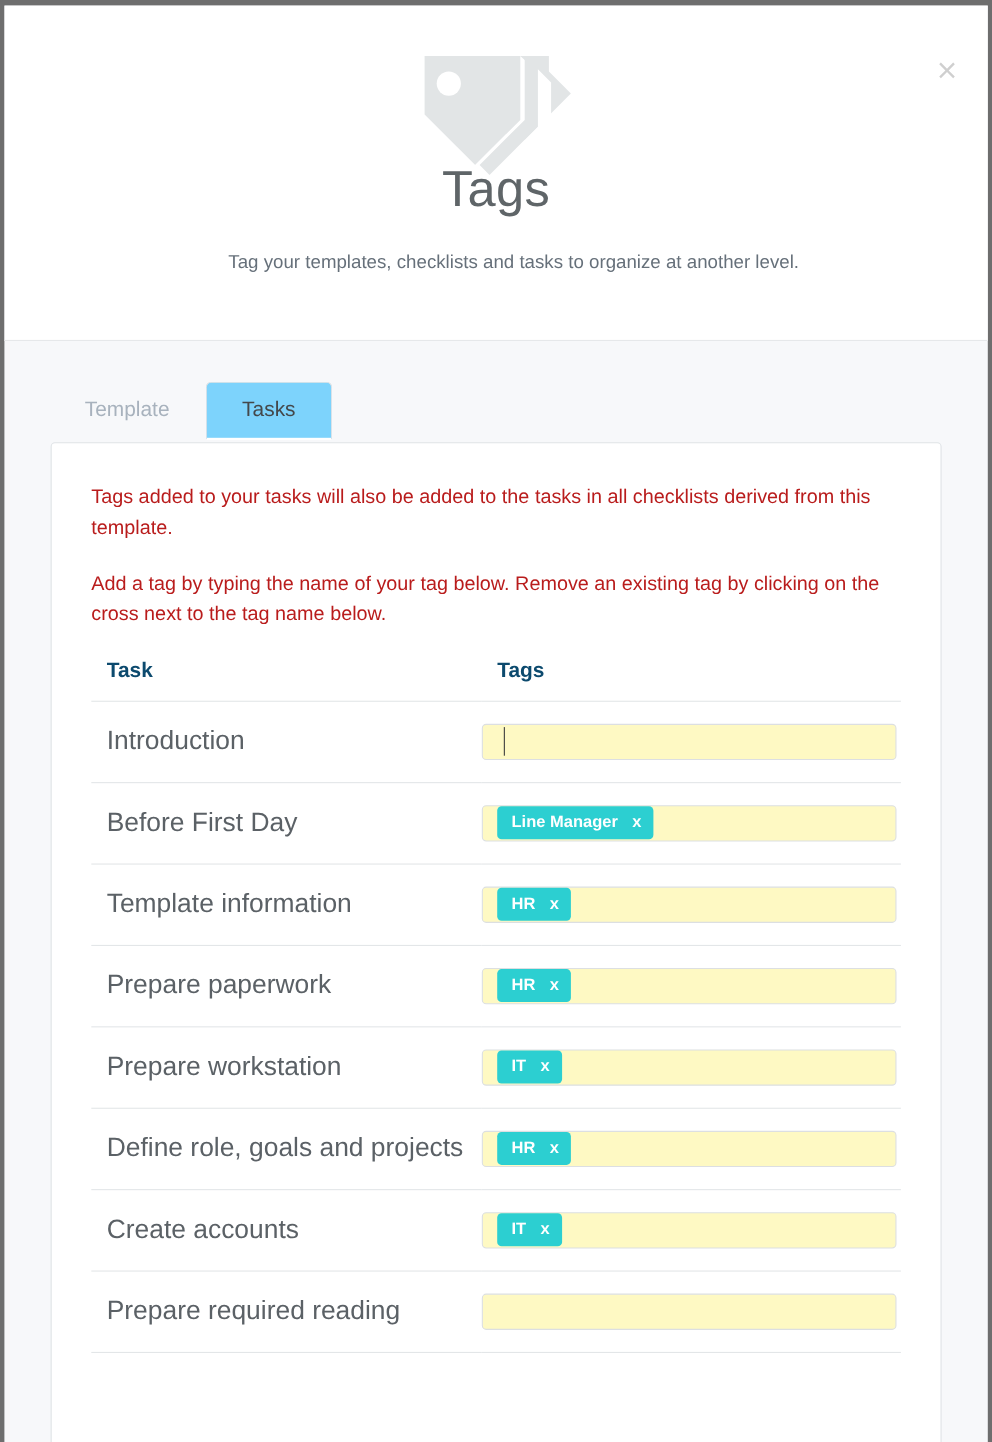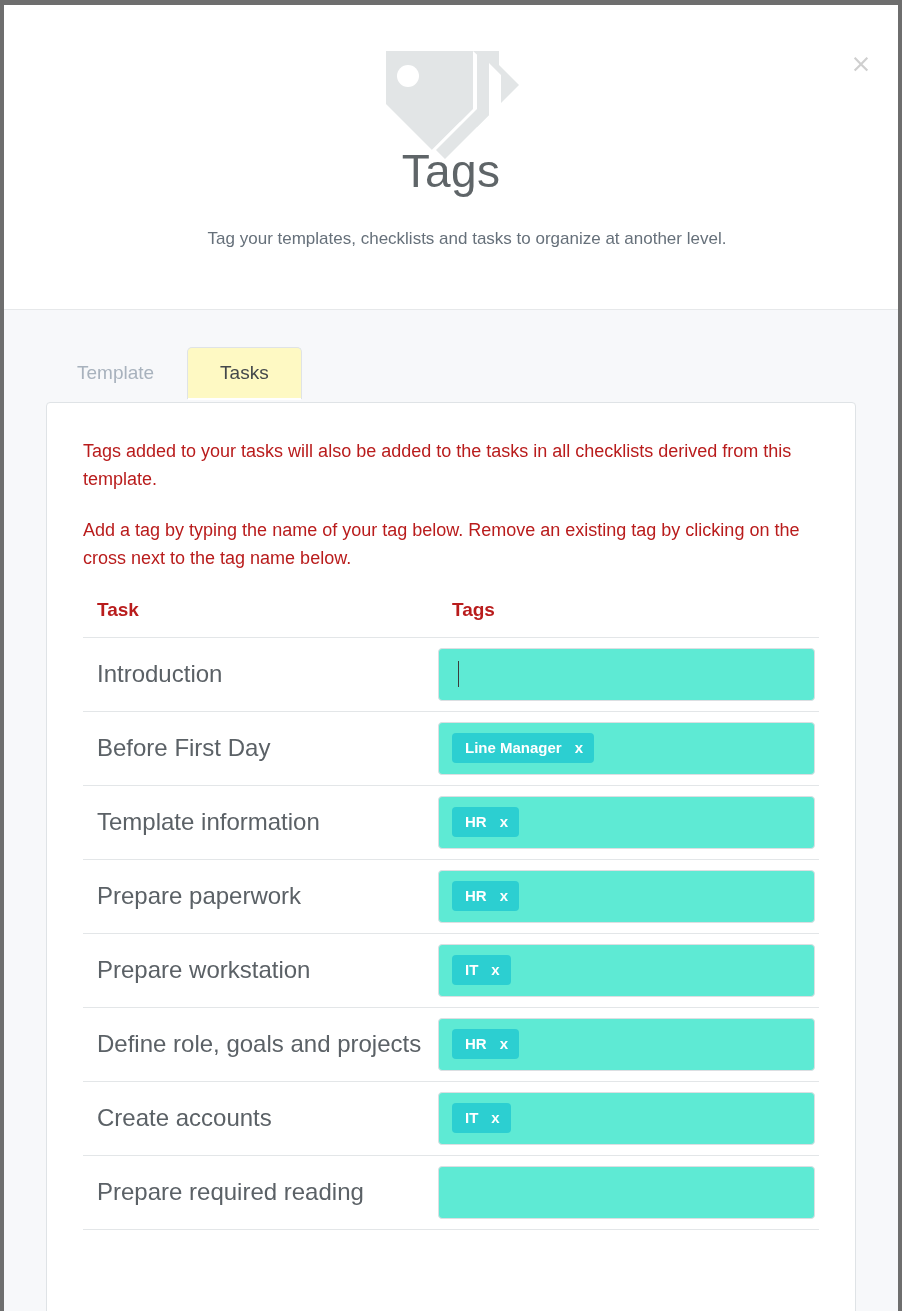--- a/index.html
+++ b/index.html
@@ -88,21 +88,21 @@
     color: #a8b2bd;
     border: 1px solid transparent;
     border-bottom: none;
     border-radius: 5px 5px 0 0;
     background: transparent;
     line-height: 1.2;
     position: relative;
   }
   .tab.active {
     color: #44484b;
-    background: #fef9c3;
+    background: #7dd3fc;
     border-color: #dfe3e6;
     z-index: 4;
   }
   .tab.active::after {
     content: "";
     position: absolute;
     left: 0; right: 0; bottom: -1px;
     height: 2px;
     background: #ffffff;
   }
@@ -130,21 +130,21 @@
   
   table.tags-table {
     width: 100%;
     border-collapse: collapse;
     margin-top: 22px;
   }
   table.tags-table th {
     text-align: left;
     font-size: 19px;
     font-weight: bold;
-    color: #b91c1c;
+    color: #0c4a6e;
     padding: 4px 0 16px 14px;
     border-bottom: 1px solid #e3e6e8;
   }
   table.tags-table th.col-task { width: 355px; }
 
   table.tags-table td {
     border-bottom: 1px solid #e3e6e8;
     vertical-align: middle;
     padding: 0;
     height: 74px;
@@ -154,22 +154,22 @@
   .task-name {
     font-size: 24px;
     color: #5b6166;
     padding-left: 14px;
   }
 
   .tag-input {
     position: relative;
     border: 1px solid #dcdfe2;
     border-radius: 4px;
-    background: #5eead4;
-    height: 53px;
+    background: #fef9c3;
+    height: 33px;
     width: 377px;
     display: flex;
     align-items: center;
     padding: 0 8px;
     cursor: text;
   }
 
   .caret {
     display: inline-block;
     width: 1px;

